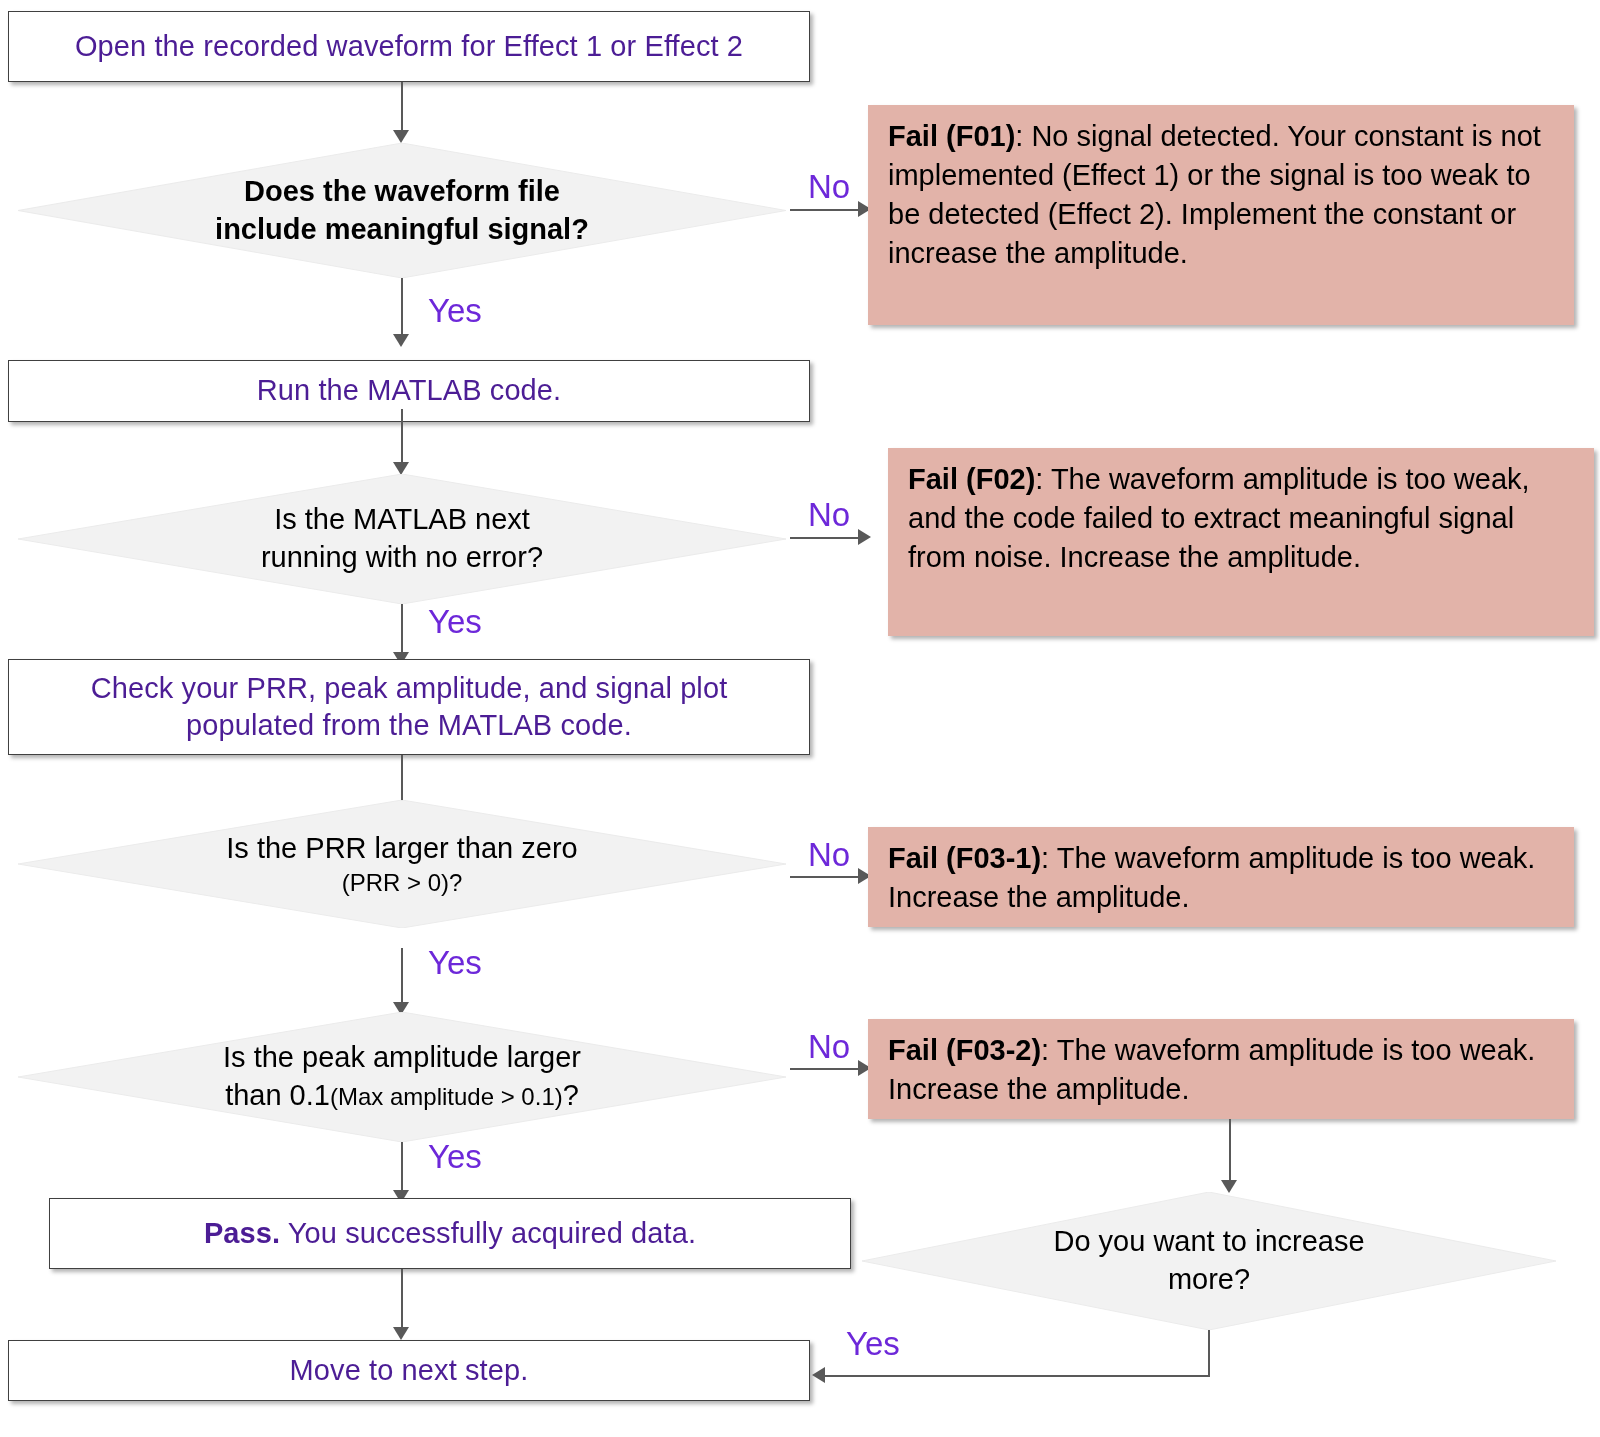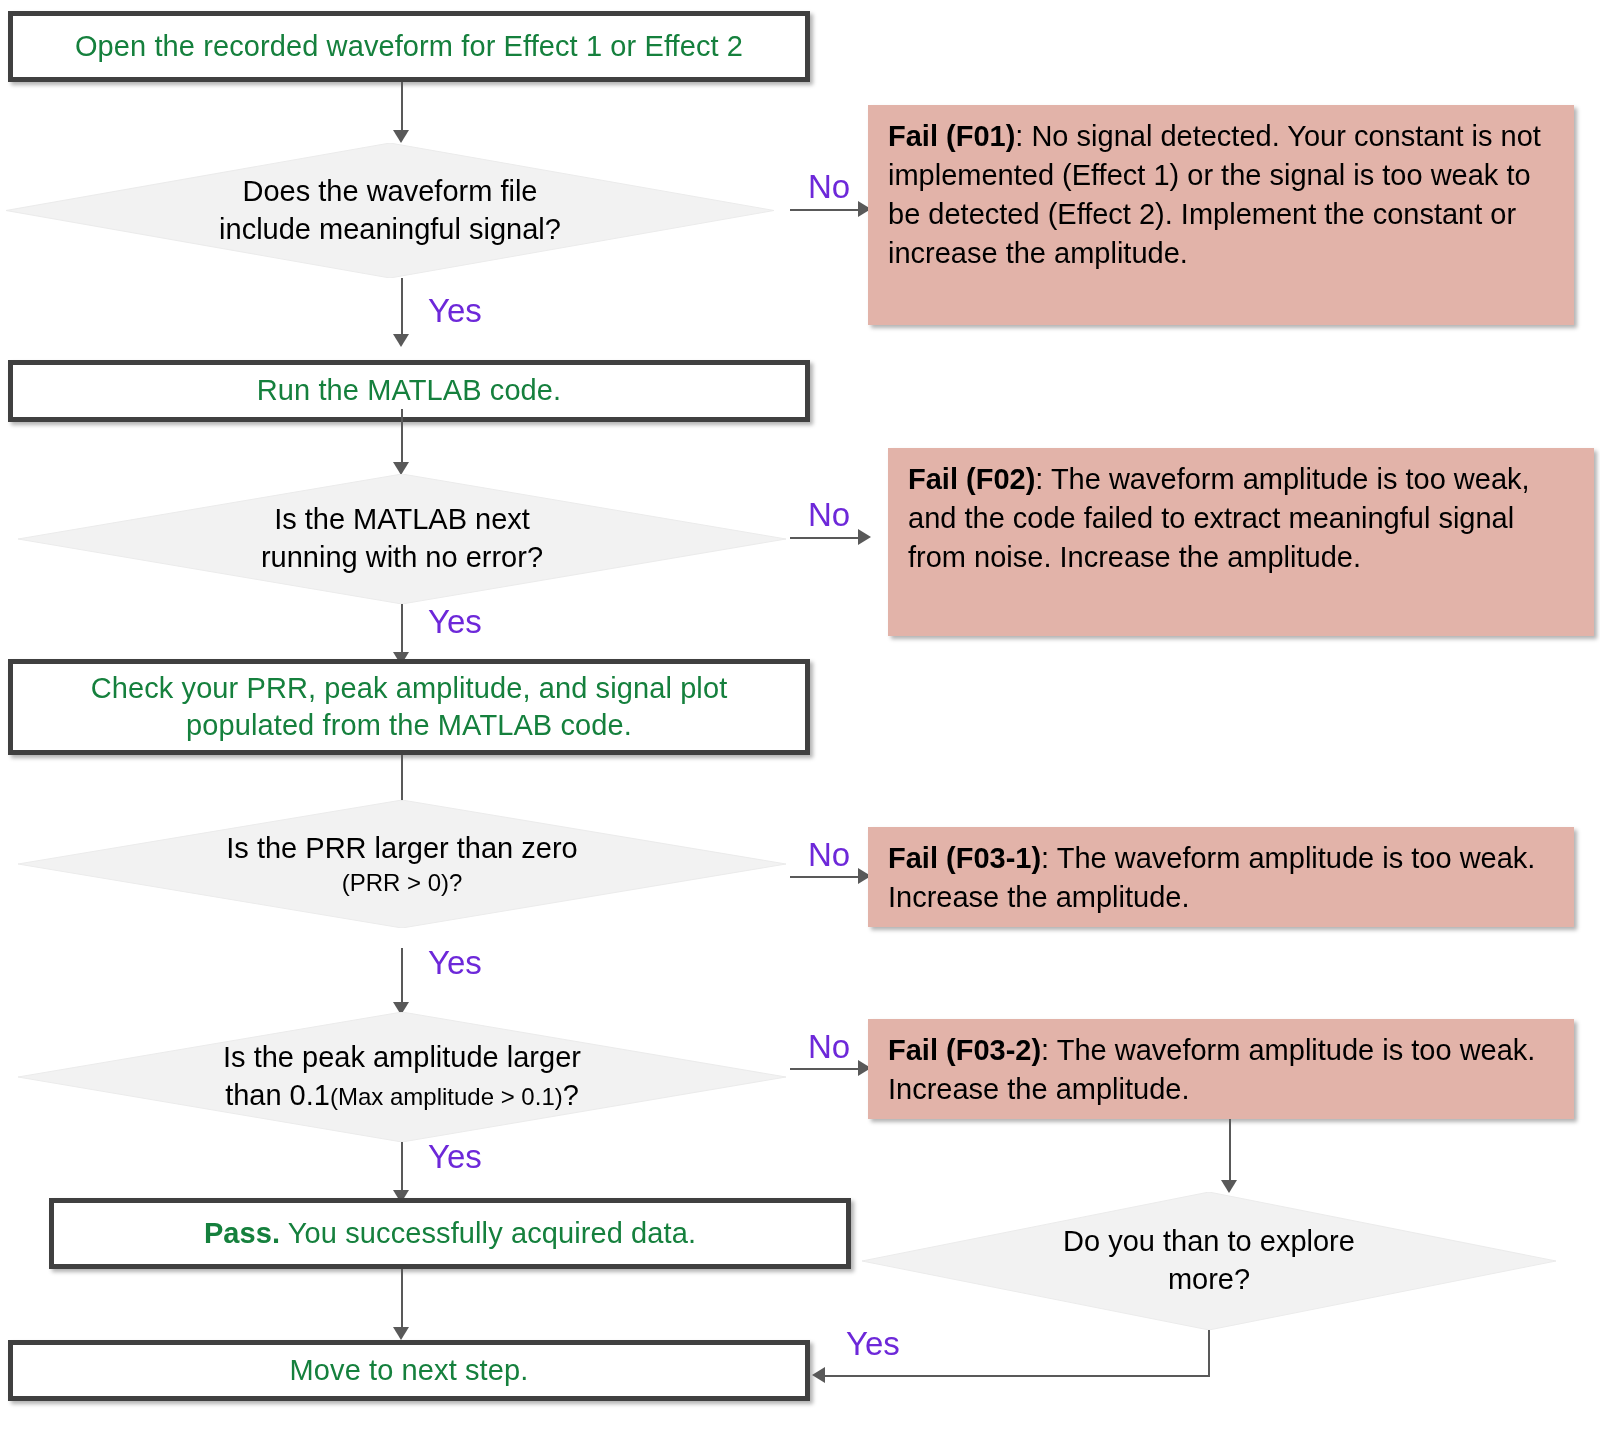--- a/index.html
+++ b/index.html
@@ -22,26 +22,26 @@
     box-sizing:border-box;
     display:flex;
     align-items:center;
     justify-content:center;
     text-align:center;
   }
 
   
   .proc{
     background:#ffffff;
-    border:5px solid #404040;
+    border:1px solid #404040;
     box-shadow:3px 3px 4px rgba(0,0,0,0.30);
     font-size:29px;
     line-height:1.28;
     letter-spacing:0.1px;
-    color:#15803d;
+    color:#4c1d95;
     padding:4px 22px;
   }
 
   
   .diamond{
     position:absolute;
     display:flex;
     align-items:center;
     justify-content:center;
     text-align:center;
@@ -123,21 +123,21 @@
 
 <div id="canvas">
 
   <div class="node proc" style="left:8px; top:11px; width:802px; height:71px;">
     <span>Open the recorded waveform for Effect 1 or Effect 2</span>
   </div>
 
   <div class="vline" style="left:401px; top:82px; height:50px;"></div>
   <div class="arrow-down" style="left:393px; top:130px;"></div>
 
-  <div class="diamond" style="left:6px; top:143px; width:768px; height:135px;">
+  <div class="diamond" style="left:18px; top:143px; width:768px; height:135px;font-weight:bold;">
     <svg viewBox="0 0 768 135" preserveAspectRatio="none">
       <polygon points="384,0 768,67.5 384,135 0,67.5" fill="#f2f2f2" stroke="#ebebeb" stroke-width="1"></polygon>
     </svg>
     <div class="dlabel">
       <div>Does the waveform file</div>
       <div>include meaningful signal?</div>
     </div>
   </div>
 
   <div class="hline" style="left:790px; top:209px; width:70px;"></div>
@@ -251,21 +251,21 @@
   </div>
 
   <div class="vline" style="left:1229px; top:1119px; height:63px;"></div>
   <div class="arrow-down" style="left:1221px; top:1180px;"></div>
 
   <div class="diamond" style="left:862px; top:1192px; width:694px; height:138px;">
     <svg viewBox="0 0 694 138" preserveAspectRatio="none">
       <polygon points="347,0 694,69 347,138 0,69" fill="#f2f2f2" stroke="#ebebeb" stroke-width="1"></polygon>
     </svg>
     <div class="dlabel">
-      <div>Do you than to explore</div>
+      <div>Do you want to increase</div>
       <div>more?</div>
     </div>
   </div>
 
   <div class="vline" style="left:1208px; top:1330px; height:46px;"></div>
   <div class="hline" style="left:824px; top:1375px; width:386px;"></div>
   <div class="arrow-left" style="left:812px; top:1367px;"></div>
   <div class="edge-label" style="left:846px; top:1327px;">Yes</div>
 
 </div>

